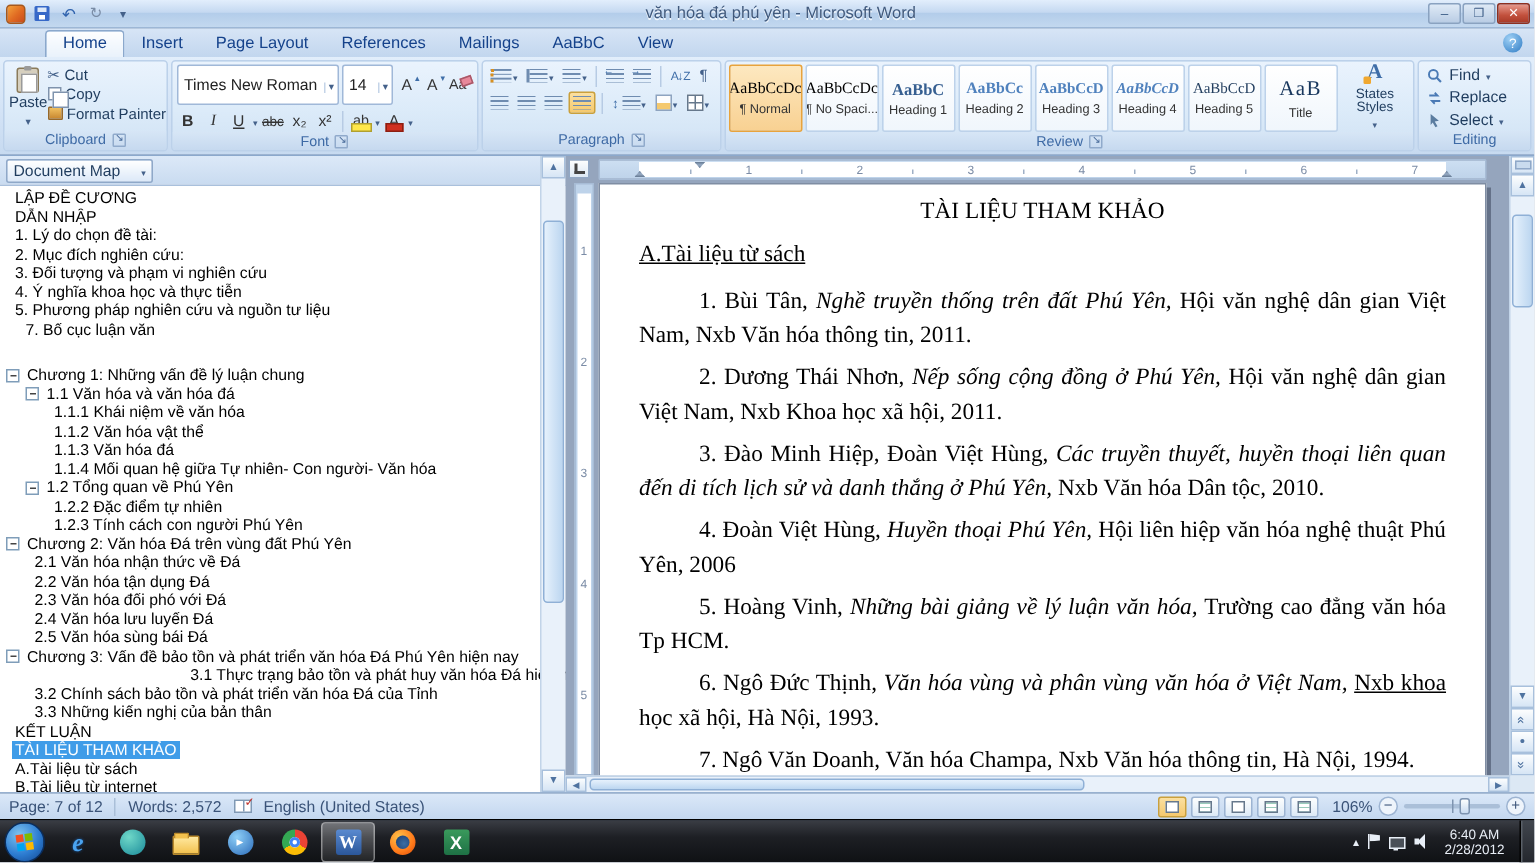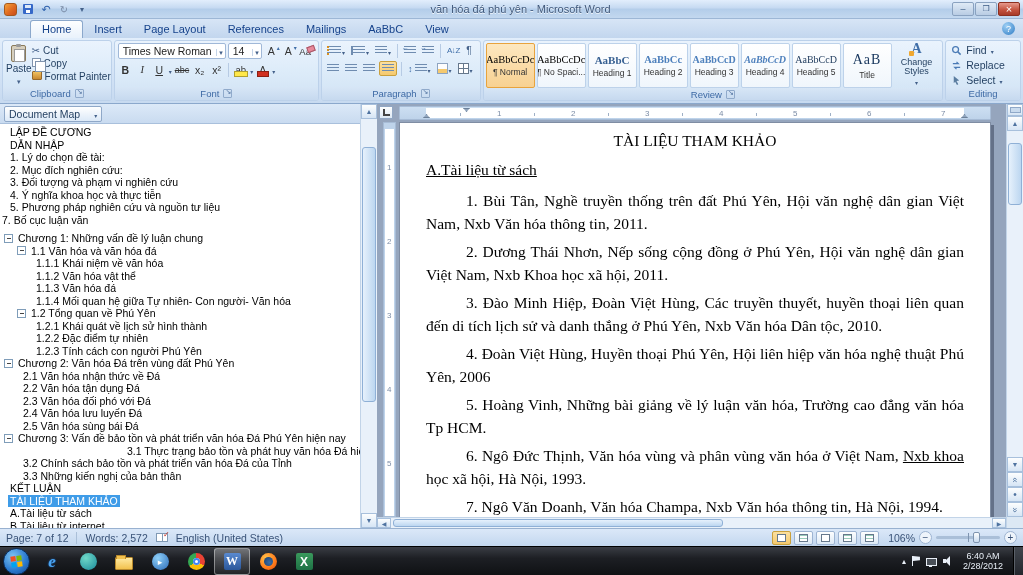--- a/index.html
+++ b/index.html
@@ -51,21 +51,21 @@
 .sbtn{display:flex;align-items:flex-start;gap:3px;font-size:10px;color:#1f3c5e;white-space:nowrap}
 .ic-cut{font-family:"DejaVu Sans",sans-serif;font-size:10px;color:#44618a}
 .ic-cut::before{content:"✂"}
 .ic-copy{width:9px;height:9px;border:1px solid #7f93ad;background:#fff;position:relative}
 .ic-copy::before{content:"";position:absolute;left:2px;top:2px;width:9px;height:9px;border:1px solid #7f93ad;background:#fff}
 .ic-fp{width:10px;height:9px;background:linear-gradient(#f0c060,#c88830);border:1px solid #96682a;border-radius:1px}
 
 
 .fcol{display:flex;flex-direction:column;gap:3px;width:100%}
 .frow{display:flex;align-items:center;gap:2px}
-.combo{height:16px;background:#fff;border:1px solid #a0b8d8;border-radius:2px;display:flex;align-items:center;justify-content:space-between;font-size:10.5px;padding:0 2px 0 4px;color:#222}
+.combo{height:27px;background:#fff;border:1px solid #a0b8d8;border-radius:2px;display:flex;align-items:center;justify-content:space-between;font-size:10.5px;padding:0 2px 0 4px;color:#222}
 .combo .cdd::after{content:"▾";font-size:7px;color:#44618a;border-left:1px solid #c4d4e8;padding-left:2px}
 .fontname{width:108px}
 .fontsize{width:34px}
 .fbtn{min-width:15px;height:15px;display:inline-flex;align-items:center;justify-content:center;font-size:10.5px;color:#333;position:relative;padding:0 1px}
 .fbtn.b{font-weight:bold}
 .fbtn.i{font-style:italic;font-family:"Liberation Serif",serif}
 .fbtn.u{text-decoration:underline}
 .fbtn.strike{text-decoration:line-through;font-size:9px}
 .fbtn.grow::after{content:"▴";font-size:6px;position:absolute;top:0;right:-1px;color:#3f6ea8}
 .fbtn.shrink::after{content:"▾";font-size:6px;position:absolute;top:0;right:-1px;color:#3f6ea8}
@@ -118,21 +118,21 @@
 .workspace{position:absolute;top:104px;left:0;right:0;bottom:47px}
 
 
 .docmap{position:absolute;left:0;top:0;width:393px;bottom:0;background:#fff;border-right:1px solid #a9c0dc;display:flex;flex-direction:column;overflow:hidden}
 .dm-header{height:20px;background:linear-gradient(#dce9f8,#c9dbf0);border-bottom:1px solid #a9c0dc;display:flex;align-items:center;padding:0 4px;gap:4px}
 .dm-combo{height:16px;border:1px solid #8fa8c8;border-radius:2px;background:linear-gradient(#fff,#dce9f8);display:flex;align-items:center;gap:14px;padding:0 4px;font-size:10.5px;color:#1f3c5e}
 .dm-close{margin-left:auto;width:15px;height:14px;display:flex;align-items:center;justify-content:center;color:#44618a;font-size:11px}
 .dm-close::before{content:"×"}
 .dm-list{flex:1;overflow:hidden;padding-top:2px}
 .dmrow{height:12.5px;display:flex;align-items:center;white-space:nowrap;overflow:hidden;font-size:10.5px;color:#000}
-.dmrow.gap{margin-top:6px}
+.dmrow.gap{margin-top:18px}
 .minusbox{width:9px;height:9px;border:1px solid #7f9db9;background:#fff;margin-right:3px;flex:none;position:relative}
 .minusbox::before{content:"";position:absolute;left:2px;top:3px;width:4px;height:1px;background:#444}
 .dmtext{padding:0 2px}
 .dmtext.sel{background:#3f9ce8;color:#fff}
 .dm-scroll{position:absolute;left:360px;top:0;width:17px;bottom:0;background:#e9f1fa;border-left:1px solid #c2d4e8;display:flex;flex-direction:column}
 .sc-btn{height:15px;background:linear-gradient(#fdfefe,#d6e5f5);border:1px solid #a8c0dc;display:flex;align-items:center;justify-content:center;color:#4f73a0;font-size:7px}
 .sc-up::before{content:"▲"}
 .sc-down::before{content:"▼"}
 .sc-left::before{content:"◀"}
 .sc-right::before{content:"▶"}
@@ -150,21 +150,21 @@
 .ind-marker{position:absolute;width:7px;height:4px;background:#8fa3bc;border:1px solid #6d819a;z-index:3}
 .ind-first{top:1px;clip-path:polygon(0 0,100% 0,50% 100%)}
 .ind-hang{bottom:1px;clip-path:polygon(50% 0,100% 100%,0 100%)}
 .vruler{position:absolute;left:6px;top:18px;width:13px;bottom:0;background:#bed3ea;border:1px solid #a7bcd6}
 .vruler::before{content:"";position:absolute;left:1px;right:1px;top:6px;bottom:0;background:#fff}
 .vnum{position:absolute;left:3px;font-size:8px;color:#7b8ca6;z-index:2}
 .page{position:absolute;left:22px;top:18px;width:592px;height:640px;background:#fff;border:1px solid #7f8da3;box-shadow:3px 3px 0 rgba(40,50,70,.45);padding:6px 26px 0;font-family:"Liberation Serif","DejaVu Serif",serif;font-size:15.5px;color:#000}
 .doc-title{text-align:center;line-height:23px;margin-bottom:6px}
 .doc-heading{line-height:23px;text-decoration:underline;margin-bottom:8px}
 .refp{text-align:justify;text-indent:40px;line-height:23px;margin-bottom:5px}
-.refp .it{}
+.refp .it{font-style:italic}
 .refp .un{text-decoration:underline}
 
 
 .vscroll{position:absolute;right:0;top:0;width:17px;bottom:0;background:#e9f1fa;border-left:1px solid #c2d4e8;display:flex;flex-direction:column}
 .ruler-toggle{height:12px;background:linear-gradient(#fdfefe,#d6e5f5);border:1px solid #a8c0dc;display:flex;align-items:center;justify-content:center}
 .ruler-toggle::before{content:"";width:9px;height:4px;background:#c9dbee;border:1px solid #8fa8c8}
 .browse{height:15px;background:linear-gradient(#fdfefe,#d6e5f5);border:1px solid #a8c0dc;display:flex;align-items:center;justify-content:center;color:#4f73a0;font-size:9px}
 .b-prev::before{content:"«";display:inline-block;transform:rotate(90deg)}
 .b-ball::before{content:"•";font-size:10px}
 .b-next::before{content:"»";display:inline-block;transform:rotate(90deg)}
@@ -424,21 +424,21 @@
               <div class="sprev h5">AaBbCcD</div>
               <div class="slab">Heading 5</div>
             </div>
             <div class="stile">
               <div class="sprev titlestyle">AaB</div>
               <div class="slab">Title</div>
             </div>
           </div>
         <div class="chgstyles">
           <span class="cs-icon">A</span>
-          <span>Change Styles</span>
+          <span>States Styles</span>
           <span class="mini-dd"></span>
         </div>
       </div>
       <div class="glabel">
           <span>Review</span>
           <span class="launcher"></span>
         </div>
     </div>
 
     <div class="rgroup" style="width:76px">
@@ -497,21 +497,21 @@
           </div>
           <div class="dmrow" style="padding-left: 8px;">
             <span class="dmtext">3. Đối tượng và phạm vi nghiên cứu</span>
           </div>
           <div class="dmrow" style="padding-left: 8px;">
             <span class="dmtext">4. Ý nghĩa khoa học và thực tiễn</span>
           </div>
           <div class="dmrow" style="padding-left: 8px;">
             <span class="dmtext">5. Phương pháp nghiên cứu và nguồn tư liệu</span>
           </div>
-          <div class="dmrow" style="padding-left: 0;">
+          <div class="dmrow" style="padding-left: 15px;">
             <span class="dmtext">7. Bố cục luận văn</span>
           </div>
           <div class="dmrow gap" style="padding-left: 4px;">
             <span class="minusbox"></span>
             <span class="dmtext">Chương 1: Những vấn đề lý luận chung</span>
           </div>
           <div class="dmrow" style="padding-left: 17px;">
             <span class="minusbox"></span>
             <span class="dmtext">1.1 Văn hóa và văn hóa đá</span>
           </div>
@@ -523,23 +523,20 @@
           </div>
           <div class="dmrow" style="padding-left: 34px;">
             <span class="dmtext">1.1.3 Văn hóa đá</span>
           </div>
           <div class="dmrow" style="padding-left: 34px;">
             <span class="dmtext">1.1.4 Mối quan hệ giữa Tự nhiên- Con người- Văn hóa</span>
           </div>
           <div class="dmrow" style="padding-left: 17px;">
             <span class="minusbox"></span>
             <span class="dmtext">1.2 Tổng quan về Phú Yên</span>
-          </div>
-          <div class="dmrow" style="padding-left: 34px;">
-            <span class="dmtext">1.2.1 Khái quát về lịch sử hình thành</span>
           </div>
           <div class="dmrow" style="padding-left: 34px;">
             <span class="dmtext">1.2.2 Đặc điểm tự nhiên</span>
           </div>
           <div class="dmrow" style="padding-left: 34px;">
             <span class="dmtext">1.2.3 Tính cách con người Phú Yên</span>
           </div>
           <div class="dmrow" style="padding-left: 4px;">
             <span class="minusbox"></span>
             <span class="dmtext">Chương 2: Văn hóa Đá trên vùng đất Phú Yên</span>

